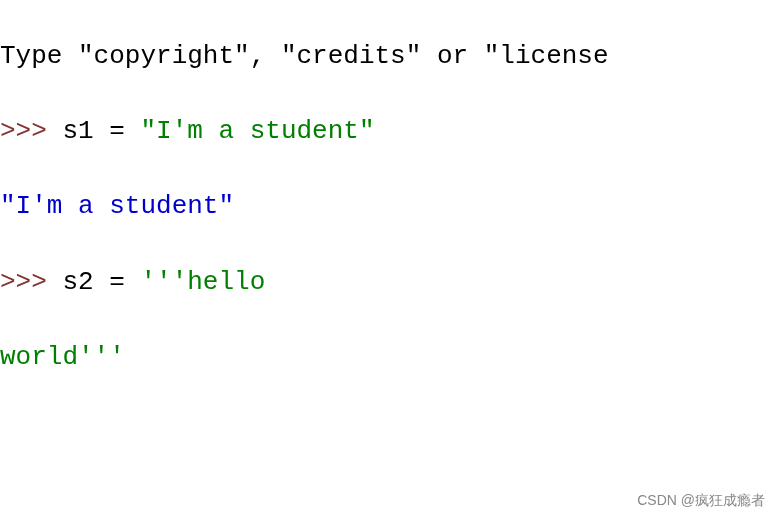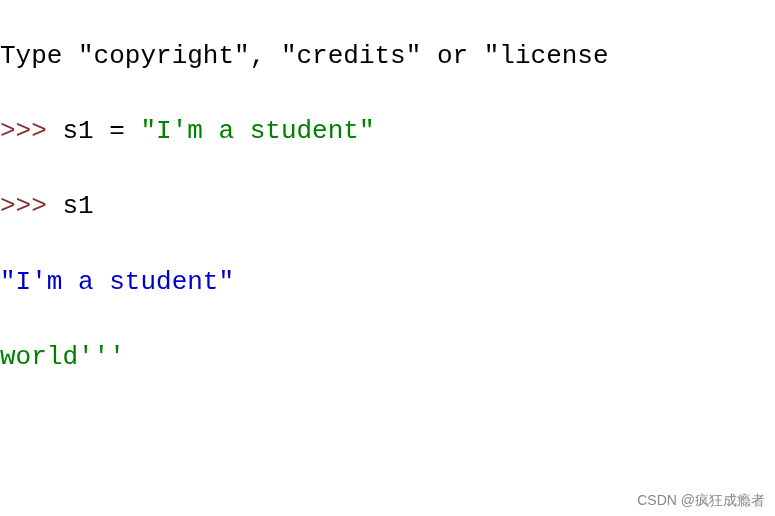--- a/index.html
+++ b/index.html
@@ -37,22 +37,22 @@
       font-size: 14px;
       color: #888888;
     }
   </style>
 </head>
 <body>
 
 <div class="terminal">
 <span class="line"><span class="plain">Type </span><span class="plain">"copyright"</span><span class="plain">, </span><span class="plain">"credits"</span><span class="plain"> or </span><span class="plain">"license</span></span>
 <span class="line"><span class="prompt">&gt;&gt;&gt; </span><span class="var">s1 </span><span class="op">= </span><span class="string">"I'm a student"</span></span>
-<span class="line"><span class="prompt">&gt;&gt;&gt; </span><span class="var">s1</span></span>
 <span class="line"><span class="output-str">"I'm a student"</span></span>
+<span class="line"><span class="prompt">&gt;&gt;&gt; </span><span class="var">s2 </span><span class="op">= </span><span class="string">'''hello</span></span>
 <span class="line"><span class="string">world'''</span></span>
 
 
 
 
 
 
 </div>
 
 <div class="watermark">CSDN @疯狂成瘾者</div>

